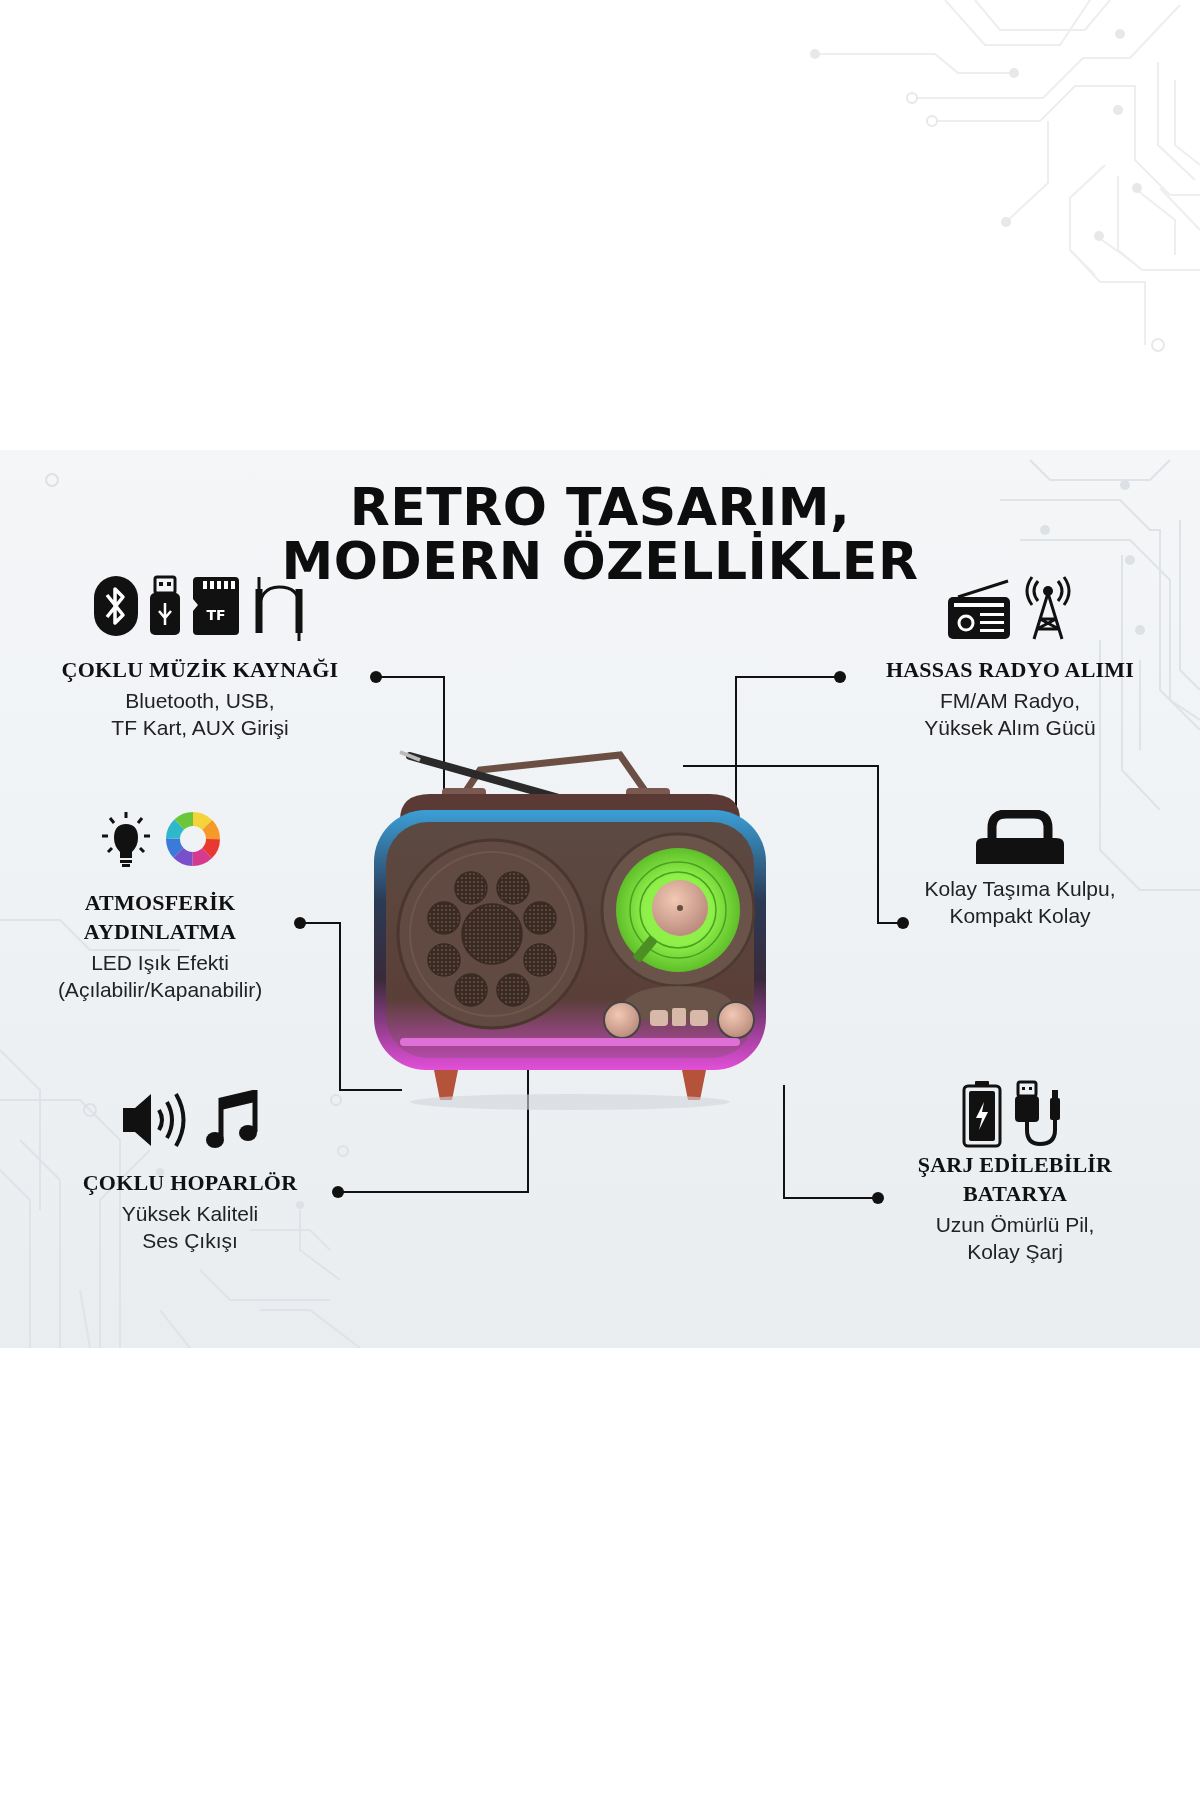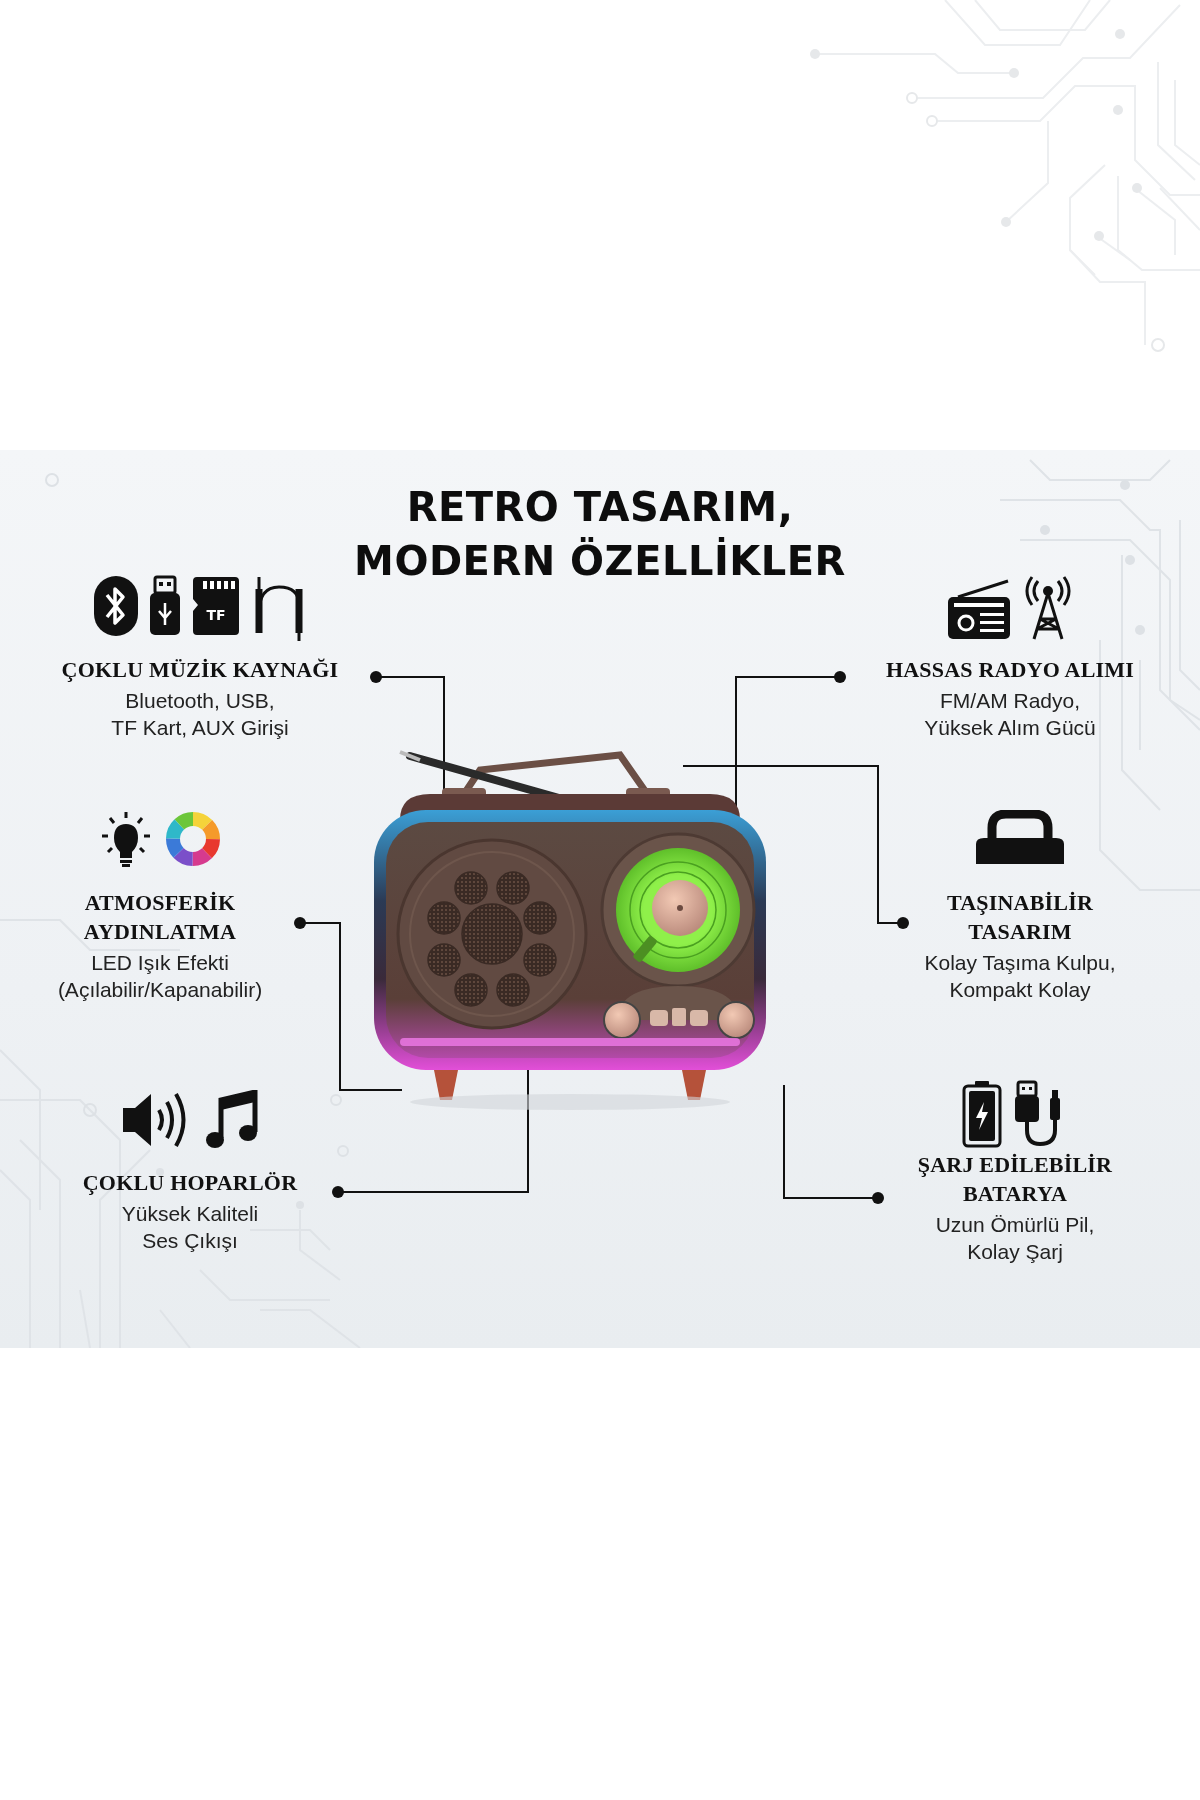--- a/index.html
+++ b/index.html
@@ -11,21 +11,21 @@
     }
     .bg-circuit { position: absolute; left: 0; top: 0; width: 1200px; height: 1800px; pointer-events: none; }
     .panel {
       position: absolute; left: 0; top: 450px; width: 1200px; height: 898px;
       background: linear-gradient(180deg, #f4f6f8 0%, #eef1f4 60%, #e9edf0 100%);
       overflow: hidden;
     }
     .panel-circuit { position: absolute; left: 0; top: 0; width: 1200px; height: 898px; }
     .title {
       position: absolute; left: 0; width: 1200px; top: 30px; text-align: center;
-      font-family: "DejaVu Sans", sans-serif; font-weight: 900; font-size: 40px;
+      font-family: "DejaVu Sans", sans-serif; font-weight: 900; font-size: 52px;
       line-height: 54px; letter-spacing: 0.5px; color: #0d0d0d;
     }
     .title div { font-weight: bold; }
     .feature { position: absolute; text-align: center; }
     .feature .icons { display: flex; justify-content: center; align-items: flex-start; gap: 10px; height: 70px; }
     .feature .ftitle {
       font-family: Liberation Serif, serif; font-weight: bold; font-size: 22px; line-height: 29px;
       color: #111; letter-spacing: 0.2px;
     }
     .feature .fdesc { font-size: 21px; line-height: 27px; color: #222; margin-top: 3px; }
@@ -246,24 +246,20 @@
 
   <div class="feature" style="left:890px; top:360px; width:260px;">
     <div class="icons" style="height:62px;">
       <span>
         <svg width="96" height="56" viewBox="0 0 96 56">
             <path d="M20 30 L20 18 Q20 4 34 4 L62 4 Q76 4 76 18 L76 30" fill="none" stroke="#111" stroke-width="9"></path>
             <path d="M4 34 Q4 28 12 28 L84 28 Q92 28 92 34 L92 54 L4 54 Z" fill="#111"></path>
           </svg>
       </span>
     </div>
-    <div class="ftitle" style="margin-top:16px;">
-      <div>TAŞINABİLİR</div>
-      <div>TASARIM</div>
-    </div>
     <div class="fdesc">
       <div>Kolay Taşıma Kulpu,</div>
       <div>Kompakt Kolay</div>
     </div>
   </div>
 
   <div class="feature" style="left:55px; top:640px; width:270px;">
     <div class="icons" style="height:62px;">
       <span>
         <svg width="74" height="60" viewBox="0 0 74 60">

